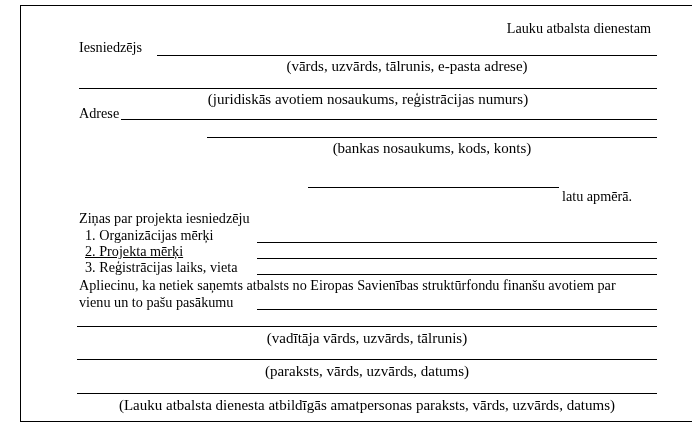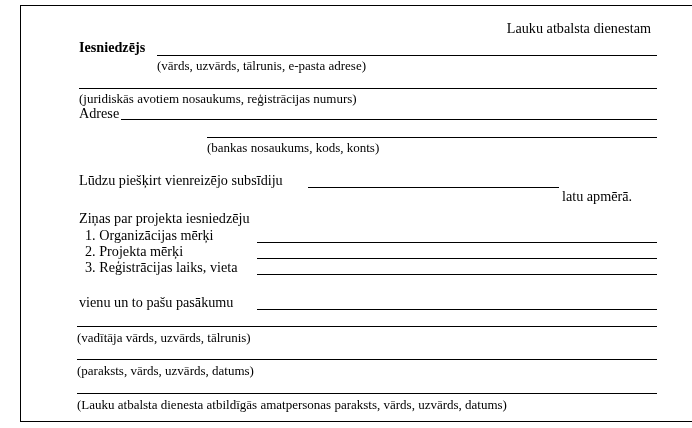--- a/index.html
+++ b/index.html
@@ -33,67 +33,68 @@
   .txt {
     position: absolute;
     white-space: nowrap;
     line-height: 1;
   }
   .body-text {
     font-size: 14.2px;
   }
   .caption-centered {
     position: absolute;
-    font-size: 13px;
+    font-size: 15px;
+    text-align: center;
     white-space: nowrap;
     line-height: 1;
   }
 
   
   .rule {
     position: absolute;
     height: 0;
     border-top: 1.3px solid #000000;
   }
 </style>
 </head>
 <body>
 
 <div id="form-frame">
 
   <div class="txt body-text" style="right:51px; top:15px;">Lauku atbalsta dienestam</div>
 
-  <div class="txt body-text" style="left:58px; top:34px;font-weight:bold;">Iesniedzējs</div>
+  <div class="txt body-text" style="left:58px; top:34px;">Iesniedzējs</div>
   <div class="rule" style="left:136px; top:49px; width:500px;"></div>
   <div class="caption-centered" style="left:136px; top:53px; width:500px;">(vārds, uzvārds, tālrunis, e-pasta adrese)</div>
 
   <div class="rule" style="left:58px; top:82px; width:578px;"></div>
   <div class="caption-centered" style="left:58px; top:86px; width:578px;">(juridiskās avotiem nosaukums, reģistrācijas numurs)</div>
 
   <div class="txt body-text" style="left:58px; top:100px;">Adrese</div>
   <div class="rule" style="left:100px; top:113px; width:536px;"></div>
 
   <div class="rule" style="left:186px; top:131px; width:450px;"></div>
   <div class="caption-centered" style="left:186px; top:135px; width:450px;">(bankas nosaukums, kods, konts)</div>
 
-  <div class="txt body-text" style="left:58px; top:167px;">Lūdzu piešķirt vienreizējo subsīdiju</div>
   <div class="rule" style="left:287px; top:181px; width:251px;"></div>
   <div class="txt body-text" style="left:541px; top:167px;margin-top:16px;">latu apmērā.</div>
 
   <div class="txt body-text" style="left:58px; top:205px;">Ziņas par projekta iesniedzēju</div>
 
   <div class="txt body-text" style="left:64px; top:222px;">1. Organizācijas mērķi</div>
   <div class="rule" style="left:236px; top:236px; width:400px;"></div>
 
-  <div class="txt body-text" style="left:64px; top:238px;">2. Projekta mērķi</div>
+  <div class="txt body-text" style="left:64px; top:238px;text-decoration:underline;">2. Projekta mērķi</div>
   <div class="rule" style="left:236px; top:252px; width:400px;"></div>
 
   <div class="txt body-text" style="left:64px; top:254px;">3. Reģistrācijas laiks, vieta</div>
   <div class="rule" style="left:236px; top:268px; width:400px;"></div>
 
+  <div class="txt body-text" style="left:58px; top:272px;">Apliecinu, ka netiek saņemts atbalsts no Eiropas Savienības struktūrfondu finanšu avotiem par</div>
   <div class="txt body-text" style="left:58px; top:289px;">vienu un to pašu pasākumu</div>
   <div class="rule" style="left:236px; top:303px; width:400px;"></div>
 
   <div class="rule" style="left:56px; top:320px; width:580px;"></div>
   <div class="caption-centered" style="left:56px; top:325px; width:580px;">(vadītāja vārds, uzvārds, tālrunis)</div>
 
   <div class="rule" style="left:56px; top:353px; width:580px;"></div>
   <div class="caption-centered" style="left:56px; top:358px; width:580px;">(paraksts, vārds, uzvārds, datums)</div>
 
   <div class="rule" style="left:56px; top:387px; width:580px;"></div>

